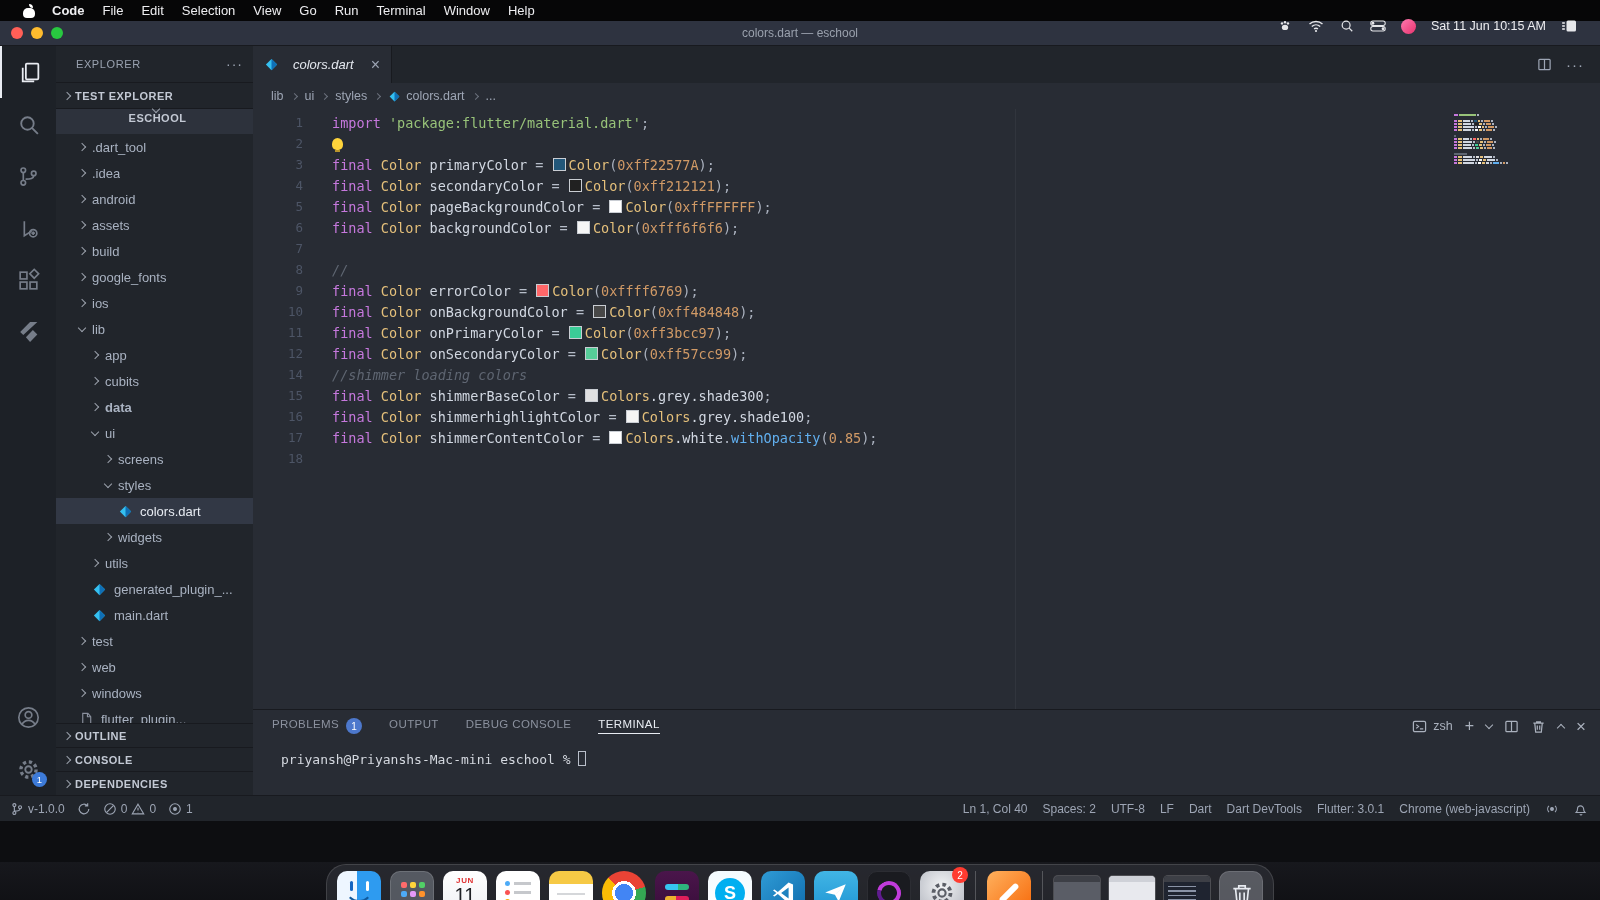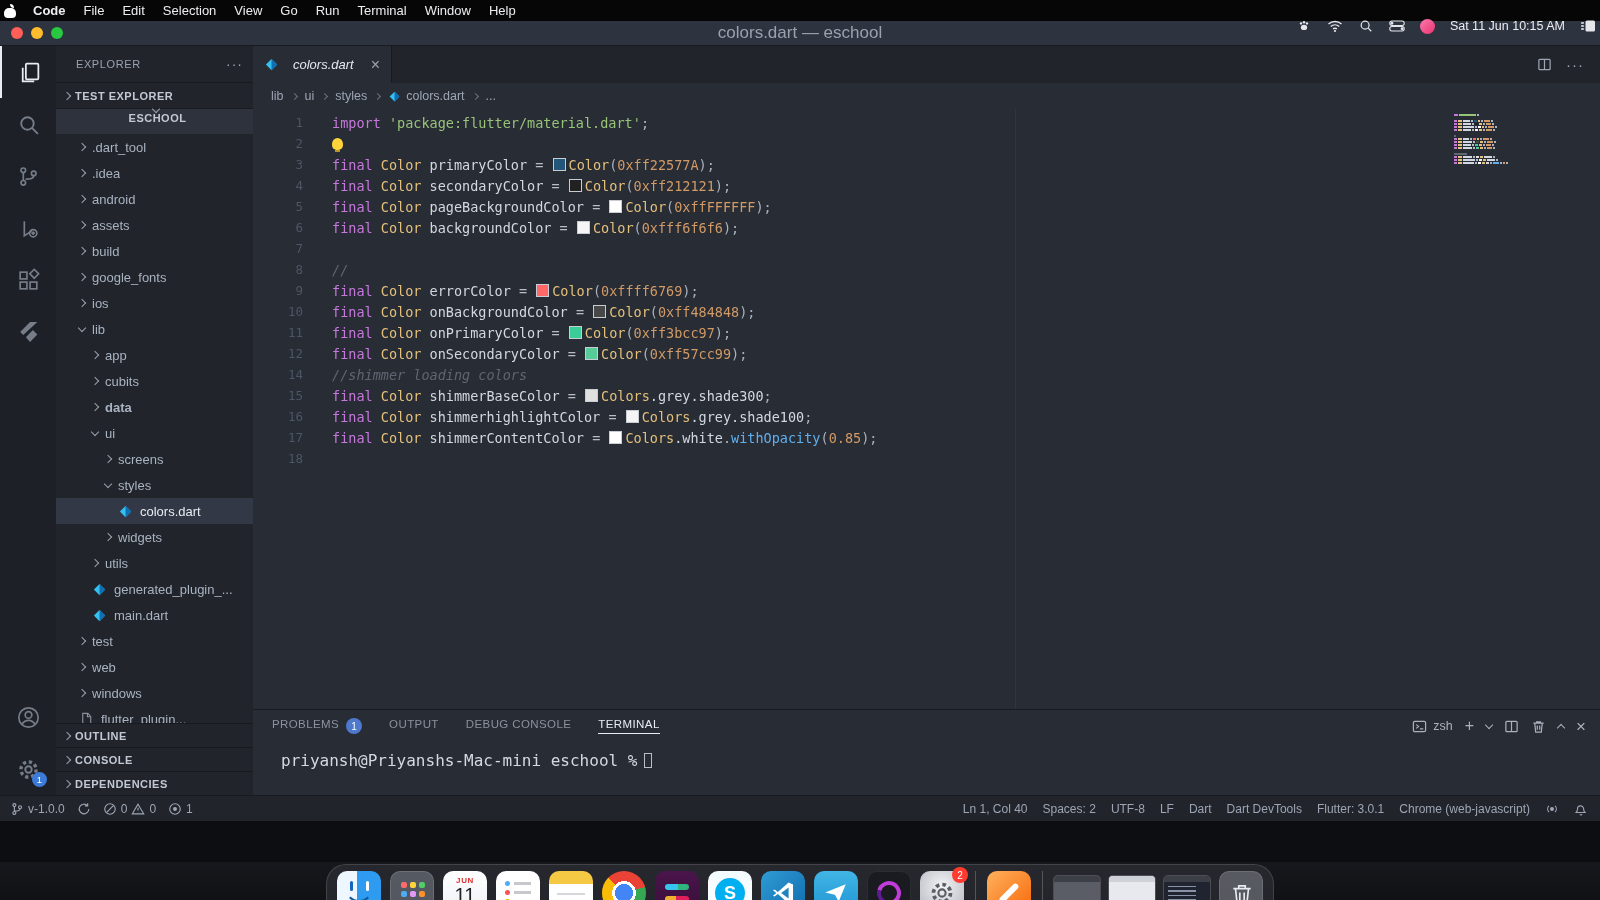--- a/index.html
+++ b/index.html
@@ -2,40 +2,40 @@
 <html style="--c-kw: #c678dd; --c-type: #e5c07b; --c-v: #d2d8e2; --c-op: #b6bdc9; --c-num: #d19a66; --c-str: #98c379; --c-cmt: #5f6672; --c-fn: #61afef; --c-p: #abb2bf; --accent: #4d78cc; --dart_teal: #35c0f0; --badge_red: #ff3b30;"><head>
 <meta charset="utf-8">
 <style>
   html,body{margin:0;padding:0;background:#000;}
   *{box-sizing:border-box;}
   .screen{position:relative;width:1600px;height:900px;overflow:hidden;background:#0d0e11;
           font-family:"Liberation Sans",sans-serif;color:#cfd3da;}
 
   
   .menubar{position:absolute;top:0;left:0;right:0;height:21px;background:#060607;display:flex;
-           align-items:center;padding:0 4px;gap:0;font-size:13px;color:#ededf0;z-index:50;}
+           align-items:center;padding:0 23px;gap:0;font-size:13px;color:#ededf0;z-index:50;}
   .mb-apple{width:13px;height:14px;position:relative;margin-right:16px;flex:none;}
   .mb-apple::before{content:"";position:absolute;bottom:0;left:0;width:12px;height:10px;background:#fff;border-radius:5px 5px 4px 4px;}
   .mb-apple::after{content:"";position:absolute;top:0;left:6px;width:4px;height:4px;background:#fff;border-radius:0 4px 0 4px;}
   .mb-app{font-weight:bold;margin-right:18px;}
   .mb-menu{margin-right:18px;cursor:default;}
   .mb-right{margin-left:auto;display:flex;align-items:center;gap:15px;margin-top:31px;}
   .mb-avatar{width:15px;height:15px;border-radius:50%;background:linear-gradient(135deg,#ff7ab0,#e8336e);}
   .mb-clock{font-size:12.5px;}
   .svgi{display:inline-flex;align-items:center;justify-content:center;}
   .svgi svg{display:block;width:100%;height:100%;}
   .mb-right .svgi{width:16px;height:14px;}
 
   
   .vscode{position:absolute;top:21px;left:0;width:1600px;height:800px;background:#282c34;}
   .titlebar{height:25px;background:#2e3340;display:flex;align-items:center;position:relative;border-bottom:1px solid #181a1f;}
   .lights{display:flex;gap:8px;margin-left:11px;}
   .light{width:12px;height:12px;border-radius:50%;}
   .l-red{background:#ff5f57;}.l-yellow{background:#febc2e;}.l-green{background:#28c840;}
-  .tb-title{position:absolute;left:0;right:0;text-align:center;font-size:17px;color:#9aa1ad;pointer-events:none;}
+  .tb-title{position:absolute;left:0;right:0;text-align:center;font-size:12px;color:#9aa1ad;pointer-events:none;}
 
   .mainrow{display:flex;height:749px;}
 
   
   .activitybar{width:56px;background:#1d2127;display:flex;flex-direction:column;align-items:center;flex:none;}
   .ab-top{display:flex;flex-direction:column;width:100%;}
   .ab-bottom{margin-top:auto;display:flex;flex-direction:column;width:100%;}
   .ab-item{width:100%;height:52px;display:flex;align-items:center;justify-content:center;color:#767d89;position:relative;cursor:pointer;}
   .ab-item.active{color:#e9ecf2;border-left:2px solid #e9ecf2;}
   .ab-item .svgi{width:25px;height:25px;}
@@ -112,21 +112,21 @@
   .pbadge{min-width:16px;height:16px;border-radius:9px;background:#4d78cc;color:#fff;font-size:10px;display:inline-flex;
           align-items:center;justify-content:center;margin-left:7px;padding:0 4px;}
   .panel-actions{position:absolute;right:14px;top:7px;display:flex;align-items:center;gap:12px;color:#aab1bd;font-size:12.5px;}
   .panel-actions .svgi{width:15px;height:15px;}
   .pa-plus{font-size:16px;font-weight:300;cursor:pointer;}
   .pa-x{font-size:17px;cursor:pointer;line-height:1;}
   .cd{width:6px;height:6px;border-right:1.4px solid currentColor;border-bottom:1.4px solid currentColor;display:inline-block;cursor:pointer;}
   .cd.down{transform:rotate(45deg);margin-top:-3px;}
   .cd.up{transform:rotate(-135deg);margin-top:3px;}
   .zsh-group{display:flex;align-items:center;gap:6px;cursor:pointer;}
-  .terminal-body{padding:9px 0 0 28px;font-family:"DejaVu Sans Mono","Liberation Mono",monospace;font-size:16px;color:#d4d8df;}
+  .terminal-body{padding:9px 0 0 28px;font-family:"DejaVu Sans Mono","Liberation Mono",monospace;font-size:13px;color:#d4d8df;}
   .term-cursor{display:inline-block;width:8px;height:15px;border:1px solid #b9bfca;margin-left:7px;vertical-align:-2px;}
 
   
   .statusbar{height:26px;background:#21252b;border-top:1px solid #181a1f;display:flex;align-items:center;
              font-size:12px;color:#9da5b4;padding:0 12px 0 10px;}
   .sb-left{display:flex;align-items:center;gap:12px;}
   .sb-item{display:flex;align-items:center;gap:4px;cursor:pointer;}
   .sbi{display:inline-flex;width:14px;height:14px;}
   .sb-right{margin-left:auto;display:flex;align-items:center;gap:15px;}
   .sb-right .sb-item{gap:5px;}

